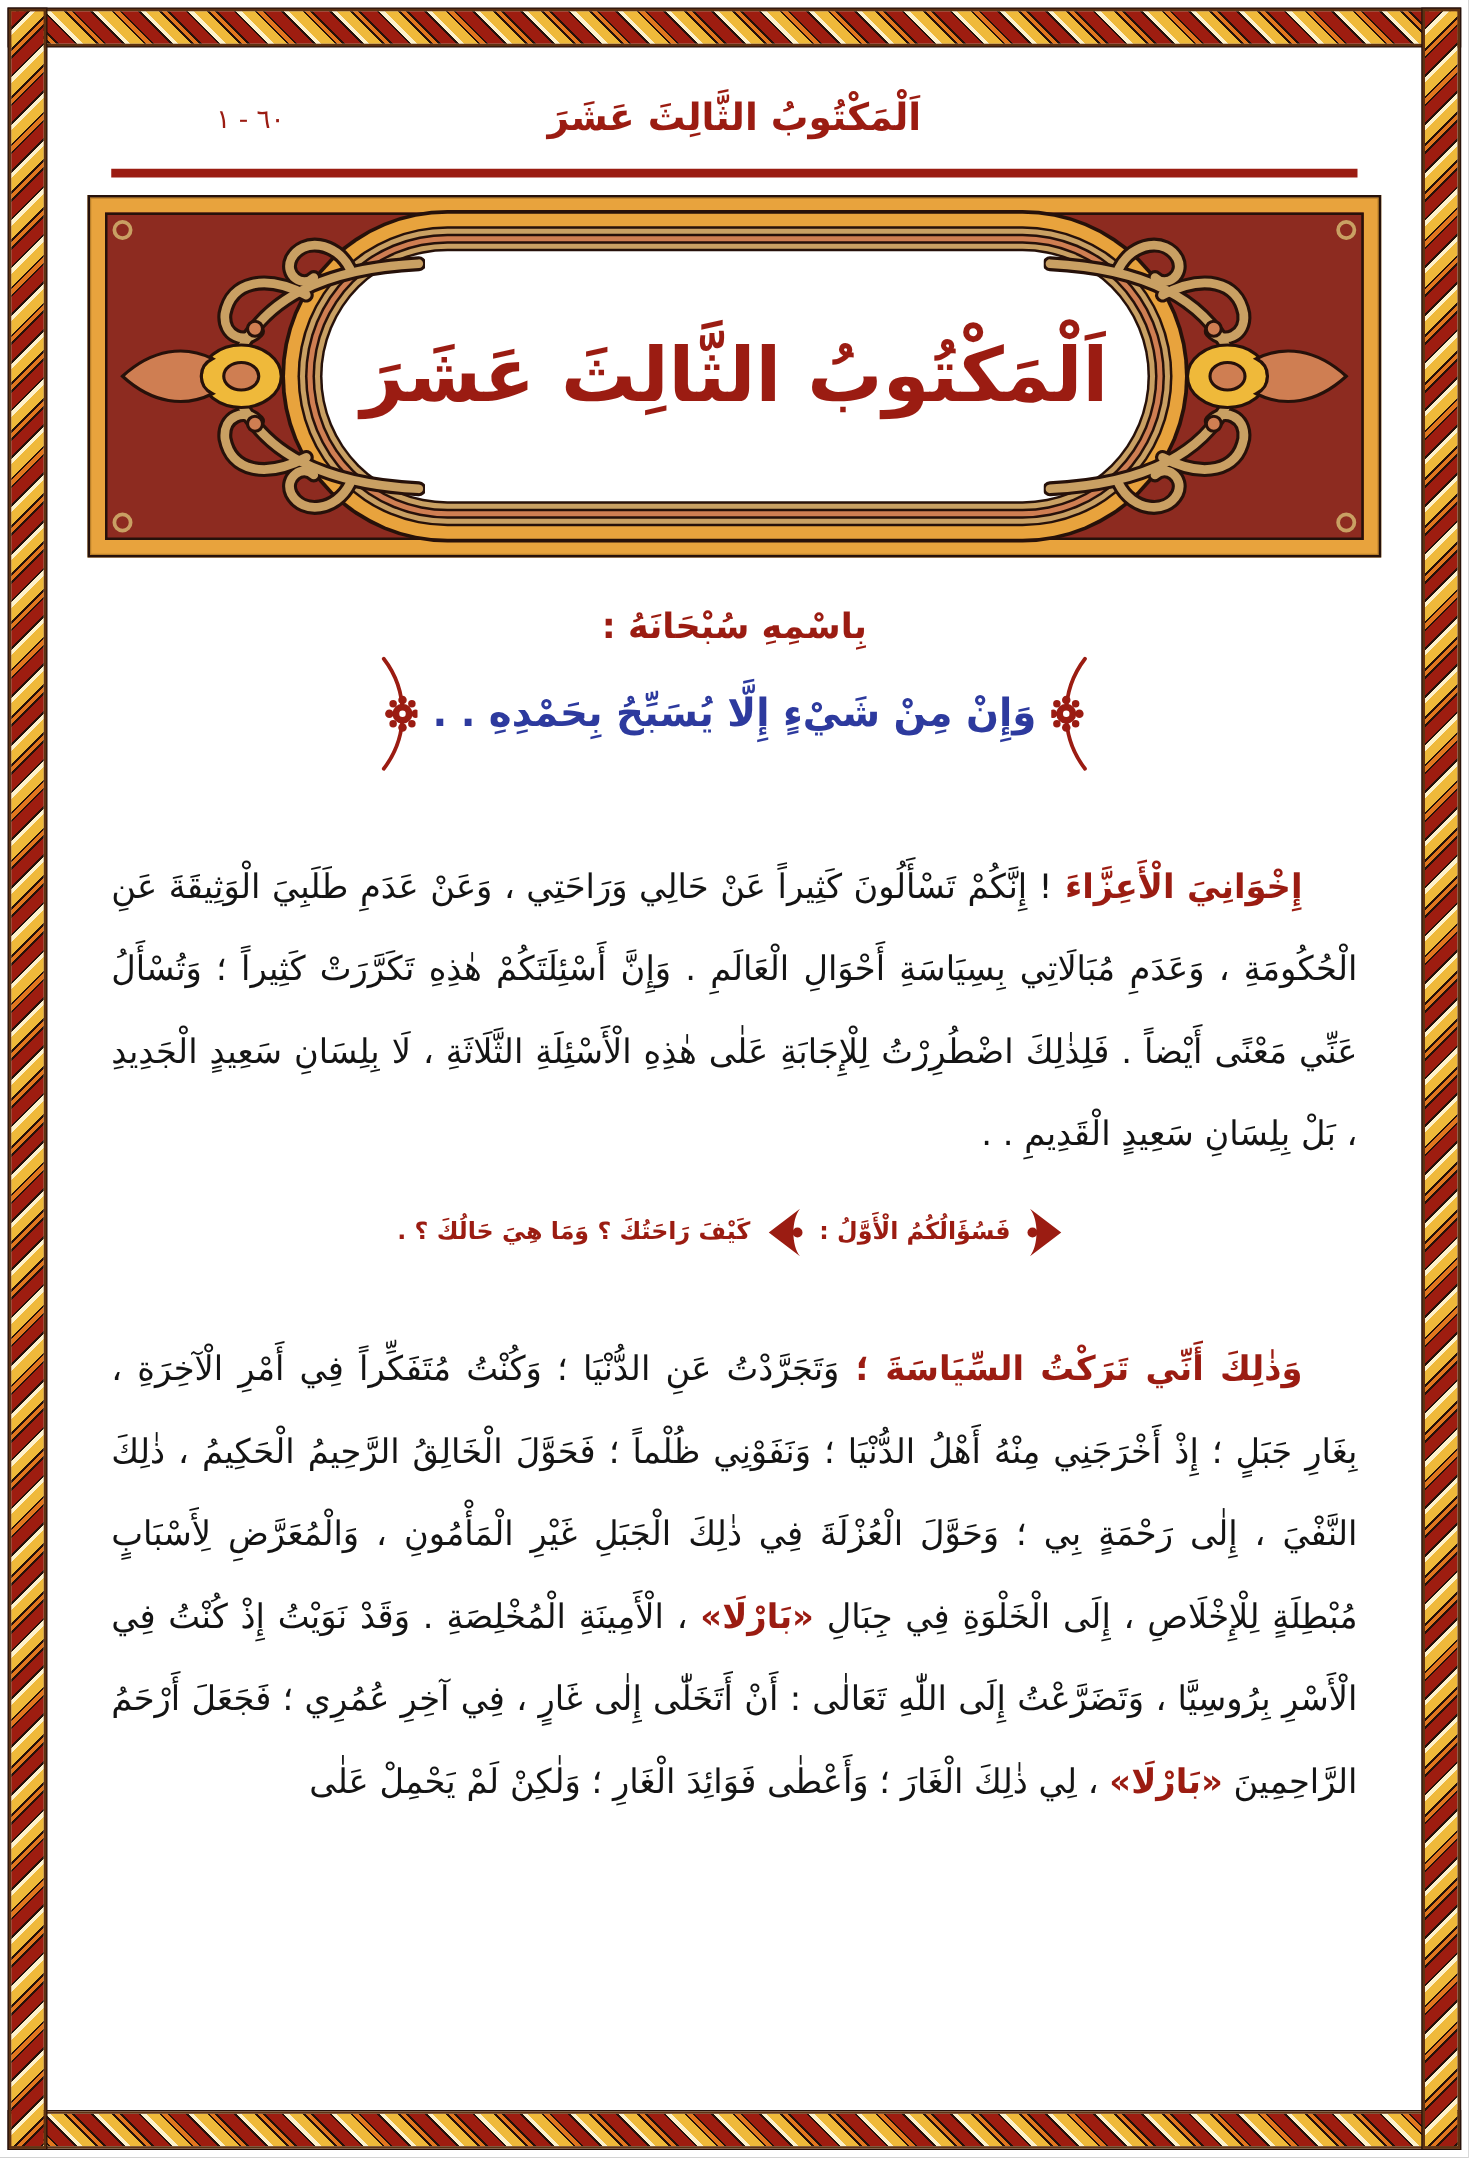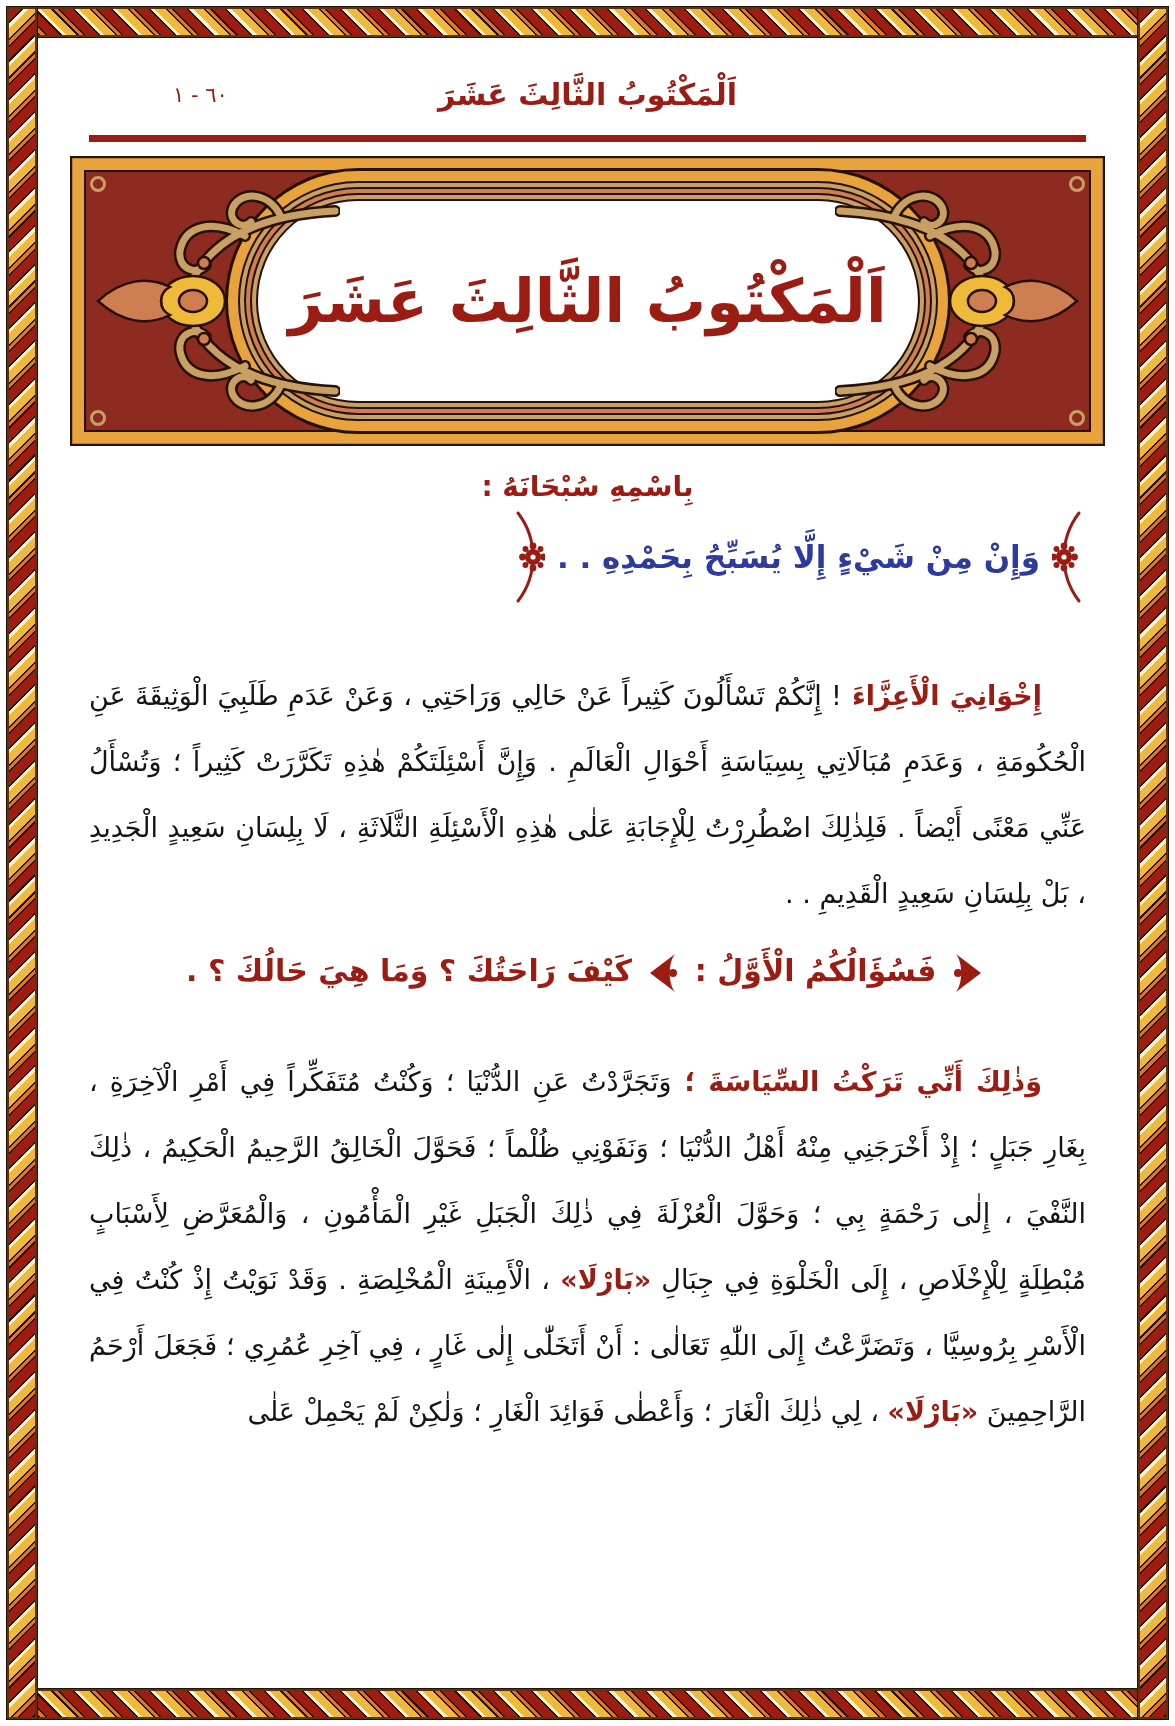--- a/index.html
+++ b/index.html
@@ -54,30 +54,30 @@
   .banner-title{font-size:60px;font-weight:bold;color:var(--red);white-space:nowrap;}
   .orn{position:absolute;top:50%;width:250px;height:244px;}
   .orn-left{left:4px;transform:translateY(-50%);}
   .orn-right{right:4px;transform:translateY(-50%) scaleX(-1);}
   .o-dark{fill:none;stroke:var(--outline);stroke-width:12;stroke-linecap:round;}
   .o-tan{fill:none;stroke:var(--tan);stroke-width:7;stroke-linecap:round;}
   .o-bud{fill:var(--salmon);stroke:var(--outline);stroke-width:2.5;}
   .o-gold{fill:var(--border-gold);stroke:var(--outline);stroke-width:2.5;}
 
   
-  .basmala{margin-top:24px;text-align:center;font-size:28px;font-weight:bold;color:var(--red);}
-  .verse-row{margin-top:6px;display:flex;justify-content:flex-start;align-items:center;gap:12px;}
+  .basmala{margin-top:38px;text-align:center;font-size:28px;font-weight:bold;color:var(--red);}
+  .verse-row{margin-top:6px;display:flex;justify-content:center;align-items:center;gap:12px;}
   .verse-text{font-size:31px;font-weight:bold;color:var(--blue);}
   .f-red{fill:var(--red);} .s-red{fill:none;stroke:var(--red);stroke-width:3;stroke-linecap:round;}
   .salam{margin-top:20px;text-align:center;font-size:28px;font-weight:bold;color:var(--red);line-height:46px;}
   .body-par{font-size:27px;color:var(--ink);line-height:66px;text-align:justify;text-indent:44px;}
   .p1{margin-top:58px;} .p2{margin-top:18px;} .p3{margin-top:44px;}
   .lead{color:var(--red);font-weight:bold;}
   .place{color:var(--red);font-weight:bold;}
-  .question{margin-top:10px;text-align:center;font-size:30px;font-weight:bold;color:var(--red);line-height:68px;}
+  .question{margin-top:10px;text-align:center;font-size:19px;font-weight:bold;color:var(--red);line-height:68px;}
   .question svg{vertical-align:middle;margin:0 6px;}
 </style>
 </head>
 <body>
 
 <div class="page">
 
   <div class="b-strip b-h b-top"></div>
   <div class="b-strip b-h b-bottom"></div>
   <div class="b-strip b-v b-left"></div>

